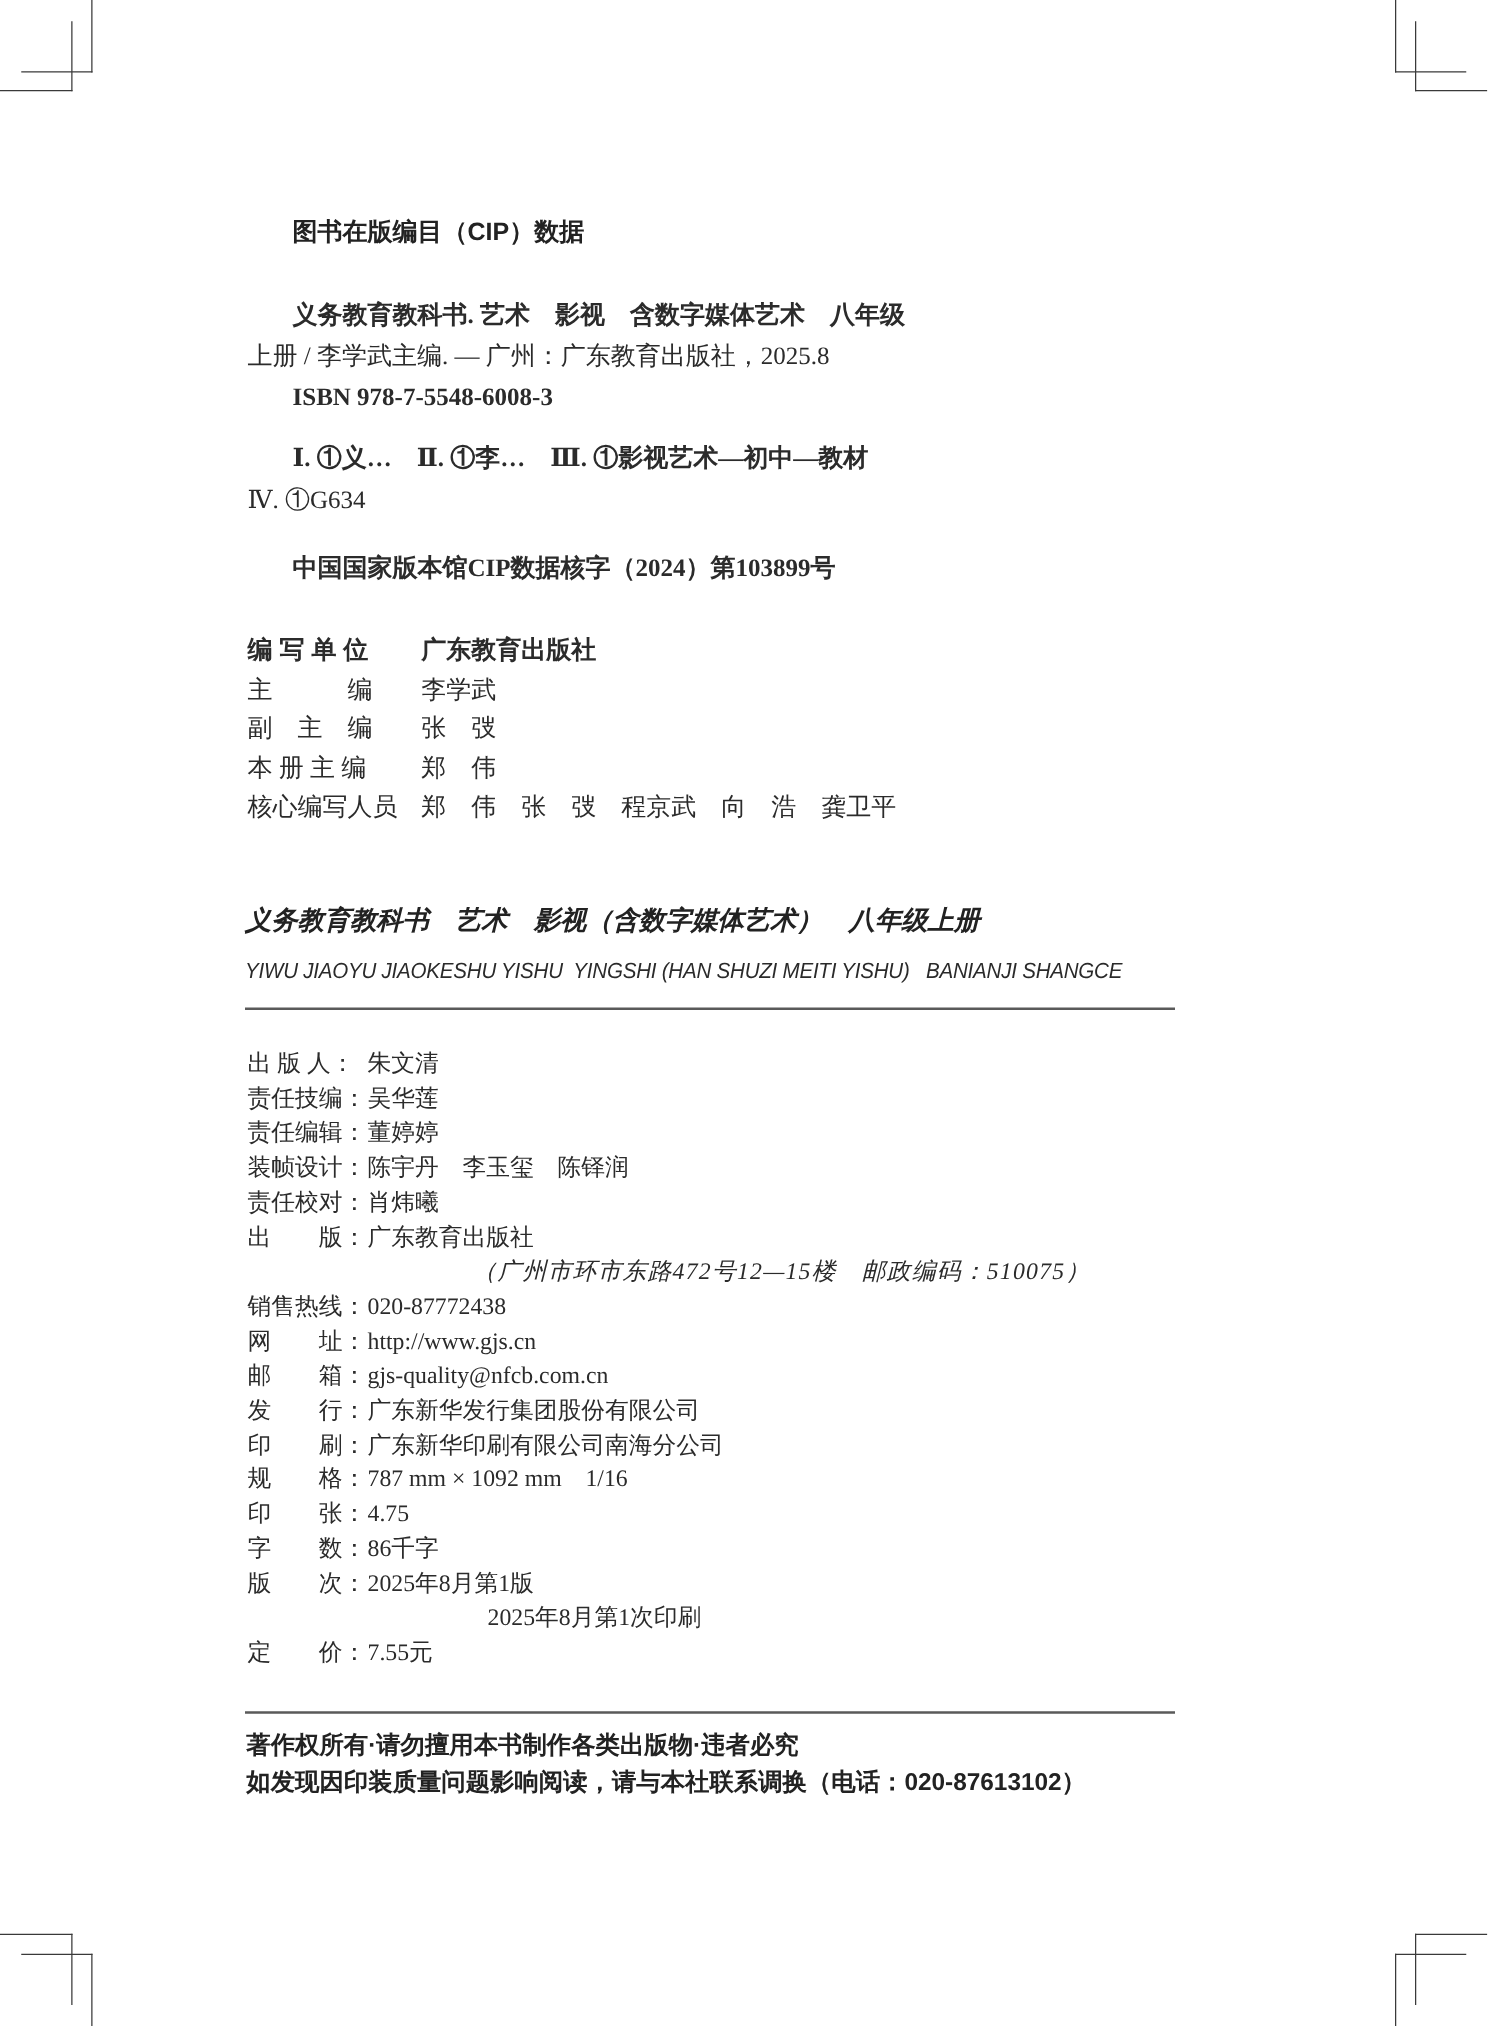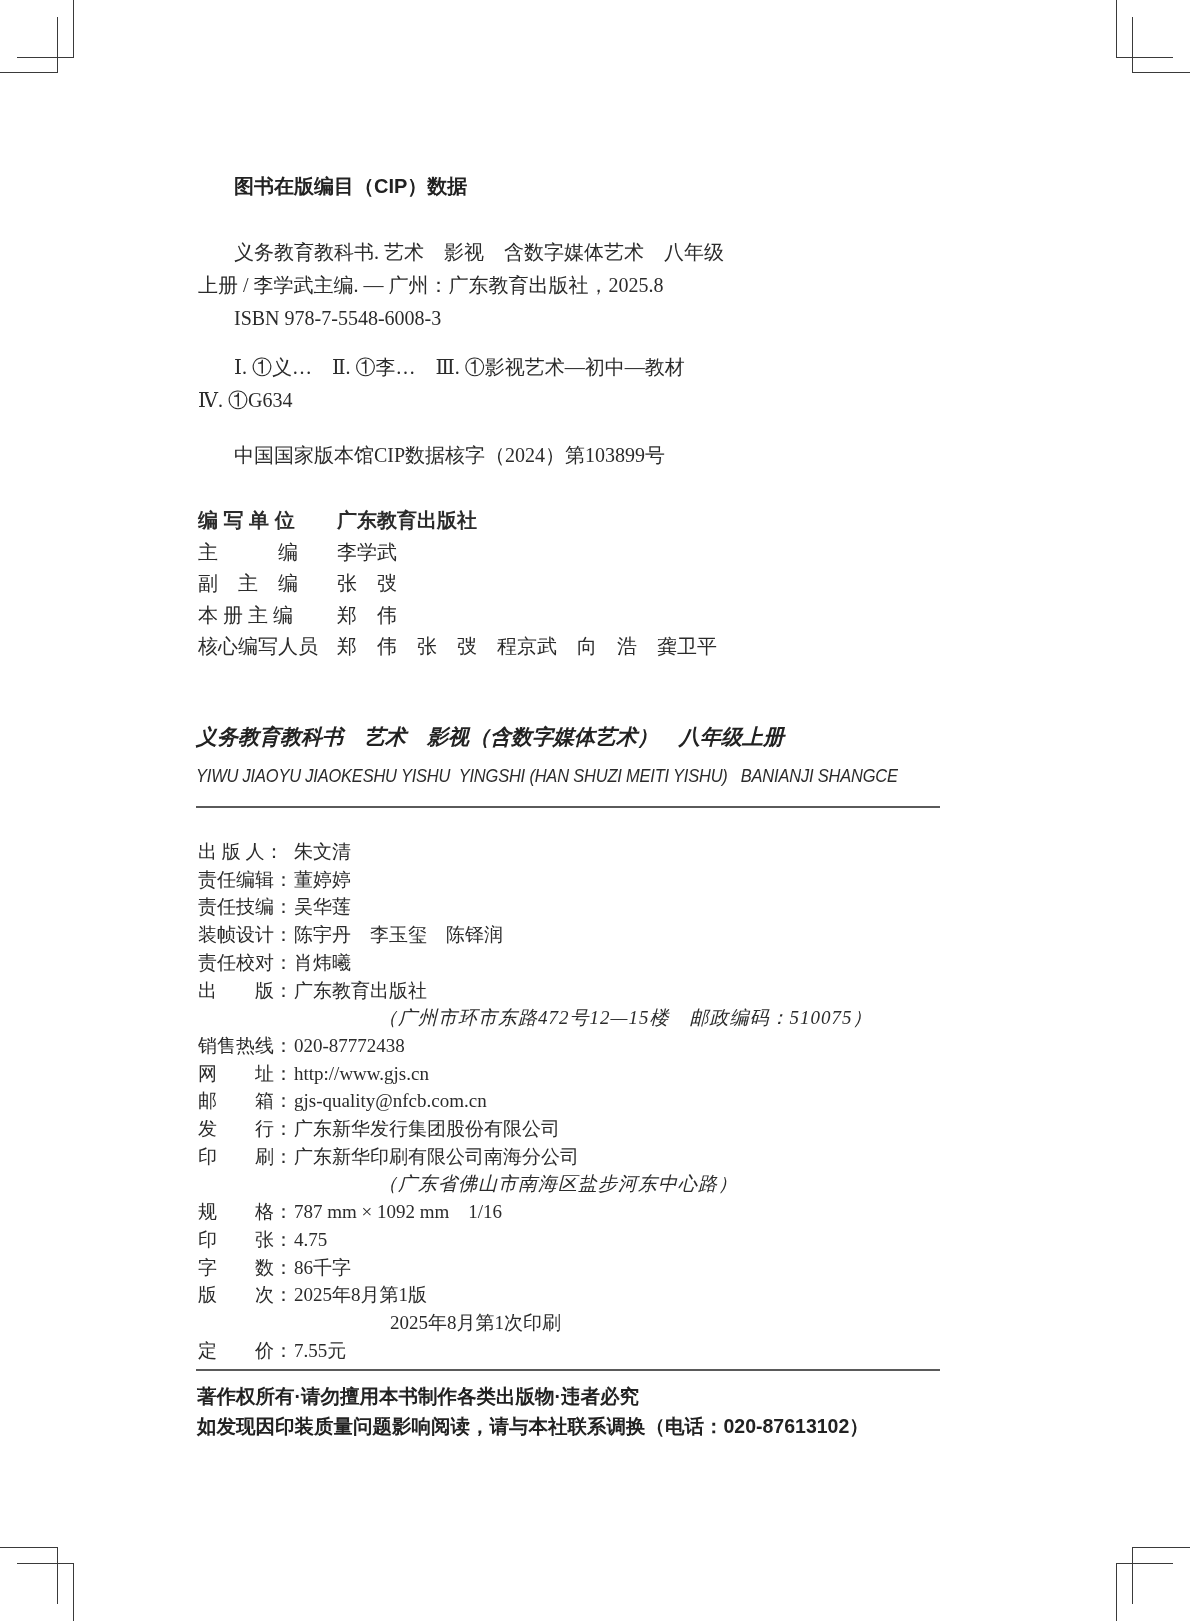--- a/index.html
+++ b/index.html
@@ -15,21 +15,21 @@
   .bl-b{left:17px;top:1563px;width:56px;height:58px;border-top-width:1px;border-right-width:1px;}
   .br-a{right:0;top:1547px;width:57px;height:56px;border-top-width:1px;border-left-width:1px;}
   .br-b{right:17px;top:1563px;width:56px;height:58px;border-top-width:1px;border-left-width:1px;}
 
   .hei{font-family:"Liberation Sans","DejaVu Sans",sans-serif;font-weight:bold;}
 
   
   .cip{position:absolute;left:198px;top:172px;width:780px;font-size:20px;line-height:33px;}
   .cip-heading{font-size:20px;line-height:28px;padding-left:36px;color:#222;}
   .cip-record{margin-top:36px;}
-  .ind{padding-left:36px;}
+  .ind{padding-left:36px;font-weight:bold;}
   .cip-class{margin-top:16px;}
   .cip-registry{margin-top:22px;}
   .pre{white-space:pre;}
 
   
   .editors{position:absolute;left:198px;top:505px;width:780px;font-size:20px;}
   .ed-row{display:flex;line-height:31.5px;}
   .ed-row .lbl{display:inline-block;width:126px;margin-right:13px;white-space:pre;}
   .ed-row .val{white-space:pre;}
 
@@ -118,27 +118,27 @@
   <div class="rule rule1"></div>
 
   <div class="pubinfo">
 
       <div class="pub-row">
         <span class="lbl">出 版 人：</span>
         <span class="val">朱文清</span>
       </div>
 
       <div class="pub-row">
+        <span class="lbl">责任技编：</span>
+        <span class="val">吴华莲</span>
+      </div>
+
+      <div class="pub-row">
         <span class="lbl">责任编辑：</span>
         <span class="val">董婷婷</span>
-      </div>
-
-      <div class="pub-row">
-        <span class="lbl">责任技编：</span>
-        <span class="val">吴华莲</span>
       </div>
 
       <div class="pub-row">
         <span class="lbl">装帧设计：</span>
         <span class="val">陈宇丹　李玉玺　陈铎润</span>
       </div>
 
       <div class="pub-row">
         <span class="lbl">责任校对：</span>
         <span class="val">肖炜曦</span>
@@ -174,21 +174,20 @@
         <span class="val">广东新华发行集团股份有限公司</span>
       </div>
 
       <div class="pub-row">
         <span class="lbl">印　　刷：</span>
         <span class="val">广东新华印刷有限公司南海分公司</span>
       </div>
 
       <div class="pub-row addr">
         <span class="lbl"></span>
-        <span class="val">（广东省佛山市南海区盐步河东中心路）</span>
       </div>
 
       <div class="pub-row">
         <span class="lbl">规　　格：</span>
         <span class="val">787 mm × 1092 mm　1/16</span>
       </div>
 
       <div class="pub-row">
         <span class="lbl">印　　张：</span>
         <span class="val">4.75</span>

